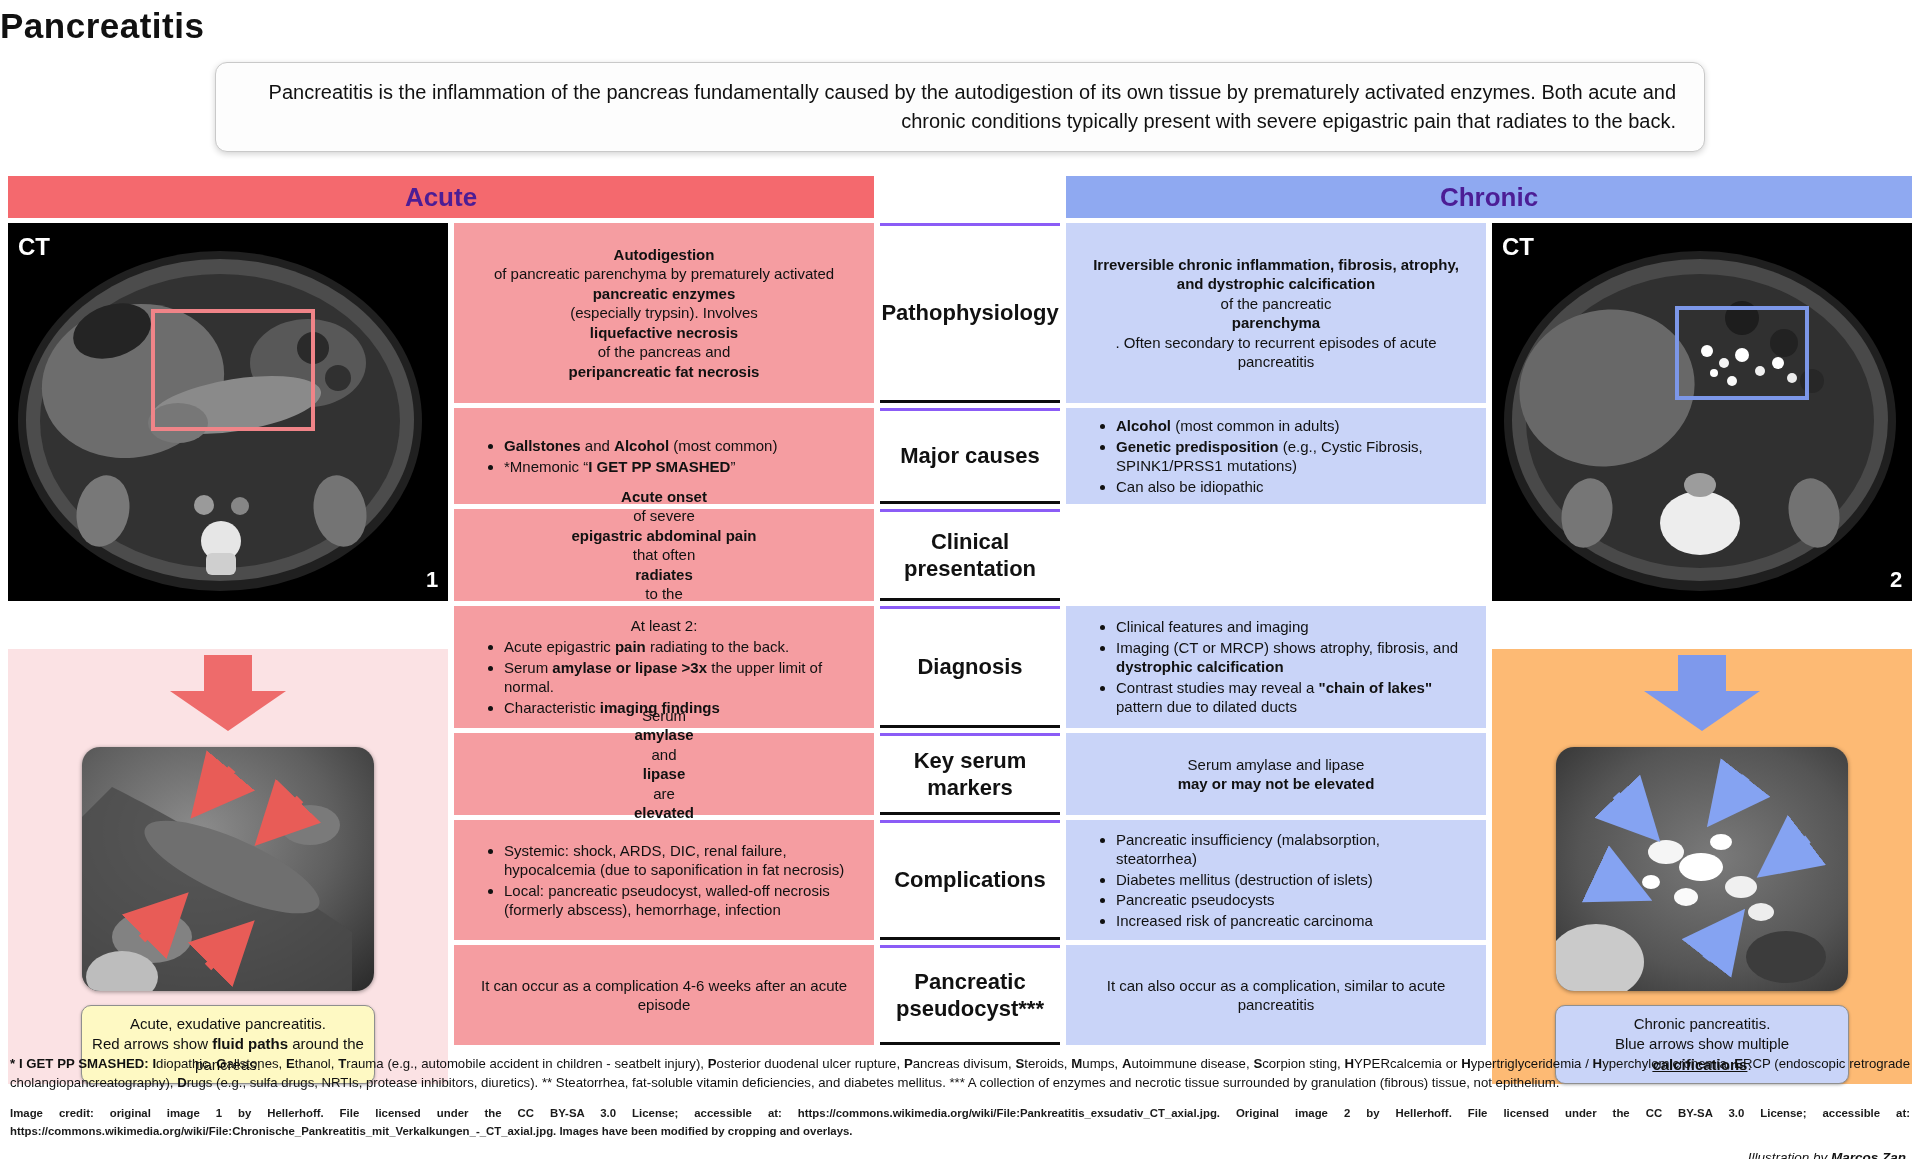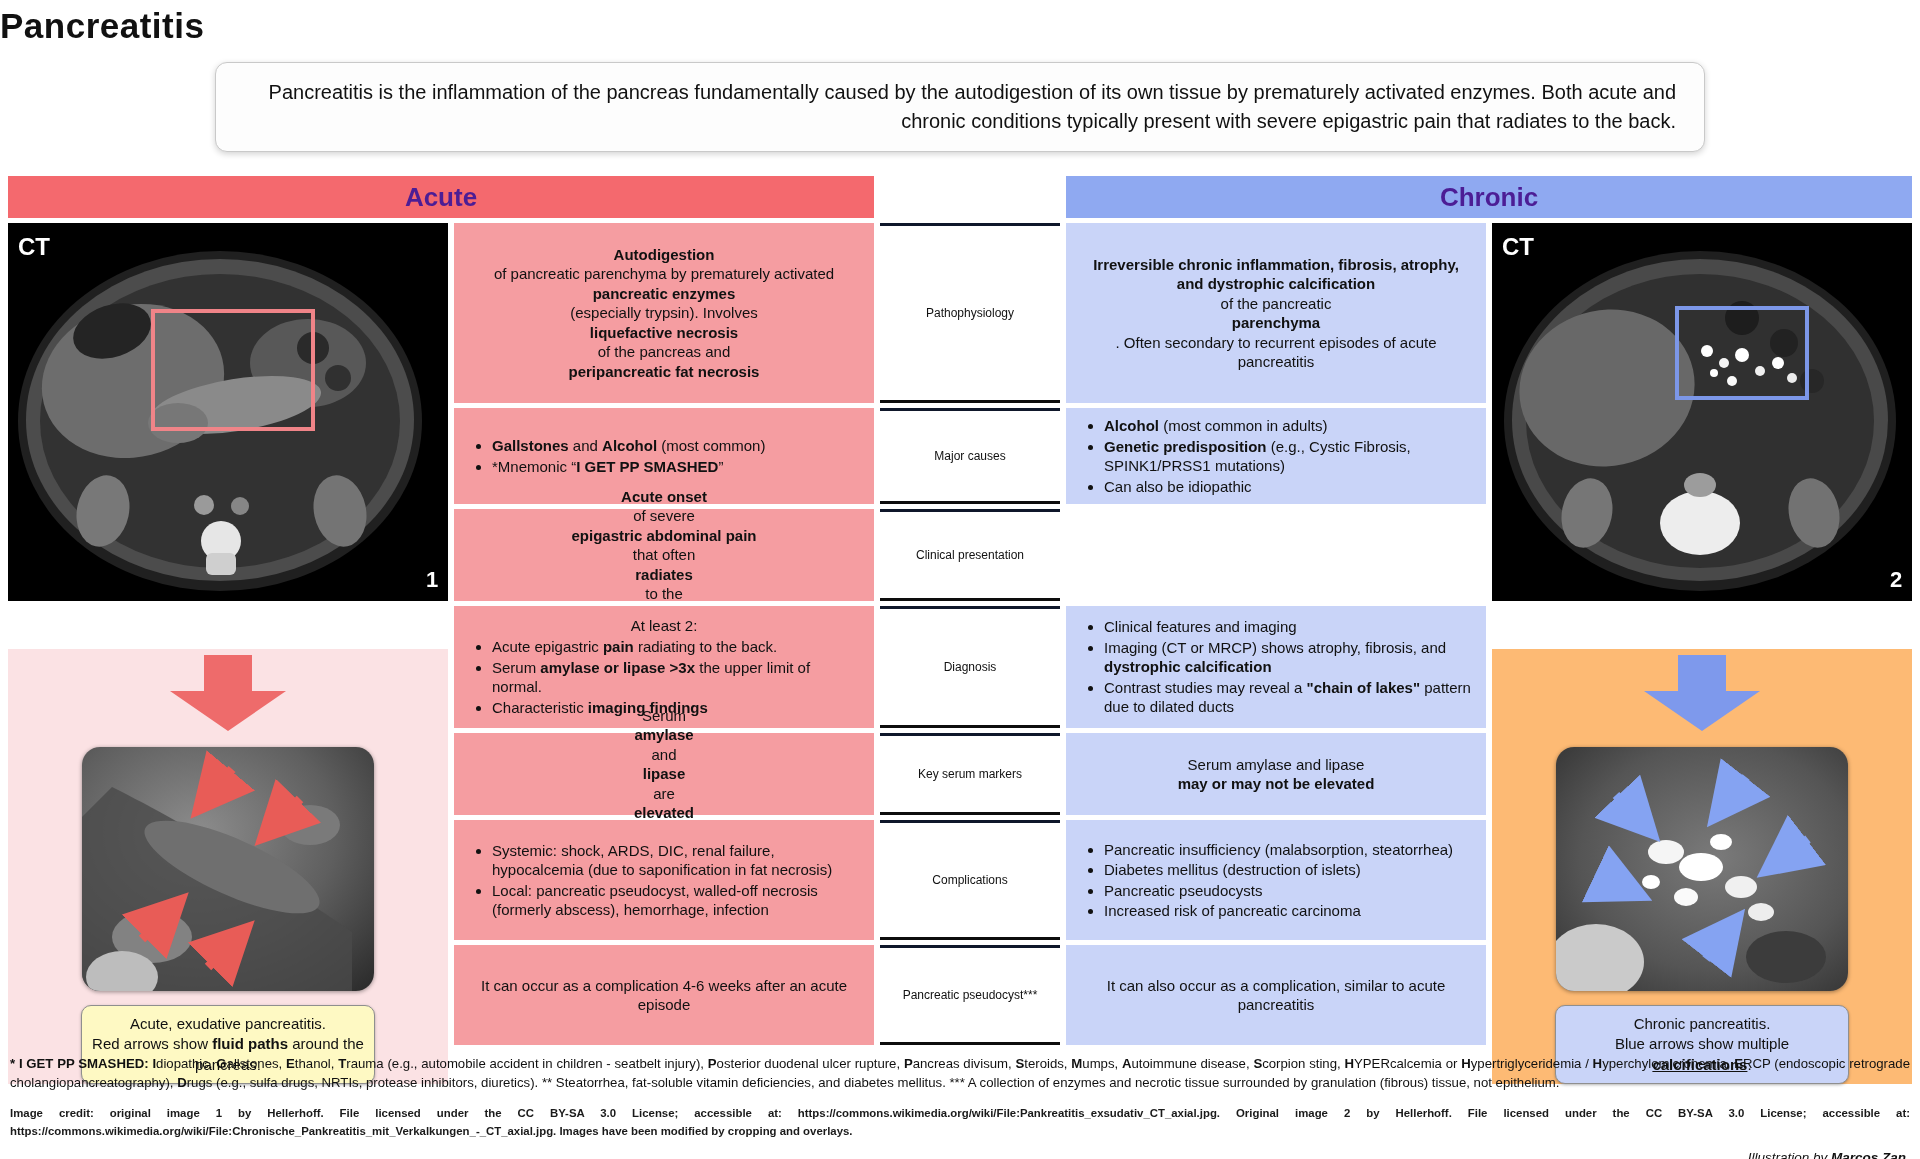--- a/index.html
+++ b/index.html
@@ -38,27 +38,27 @@
     font-size:15px; line-height:1.35; text-align:center; border:1px solid #8f8f8f;
     box-shadow:0 1px 3px rgba(0,0,0,0.3);
   }
   .caption-acute { background:#fef9c3; }
   .caption-chronic { background:#C9D4F8; }
   .cell { font-size:15px; line-height:1.3; padding:6px 14px; display:flex; flex-direction:column; justify-content:center; }
   .cell-acute { background:#F59DA1; grid-column:2; }
   .cell-chronic { background:#C9D4F8; grid-column:4; }
   .center { text-align:center; }
   .label {
-    grid-column:3; background:#ffffff; border-top:3px solid #0f172a; border-bottom:3px solid #0d0d0d;
+    grid-column:3; background:#ffffff; border-top:3px solid #8b5cf6; border-bottom:3px solid #0d0d0d;
     display:flex; align-items:center; justify-content:center; text-align:center;
-    font-weight:normal; font-size:12px; line-height:1.25; padding:0 6px;
+    font-weight:bold; font-size:22px; line-height:1.25; padding:0 6px;
   }
   .r2{grid-row:2}.r3{grid-row:3}.r4{grid-row:4}.r5{grid-row:5}.r6{grid-row:6}.r7{grid-row:7}.r8{grid-row:8}
   ul.bullets { margin:0; padding-left:24px; }
-  ul.bullets li { margin:1px 0; }
+  ul.bullets li { margin:1px 12px; }
   ul.bullets-centered { list-style-position:inside; padding-left:0; text-align:center; }
   .diag-intro { text-align:center; margin-bottom:1px; }
   .footnotes { margin:10px 10px 0; font-size:13.2px; line-height:1.42; text-align:justify; }
   .credits { margin:13px 10px 0; font-size:11.4px; line-height:1.5; text-align:justify; color:#1a1a1a;font-weight:bold; }
   .illustration { margin:10px 14px 0; text-align:right; font-style:italic; font-size:13.5px; }
 </style>
 </head>
 <body>
 
 <div class="title">Pancreatitis</div>

